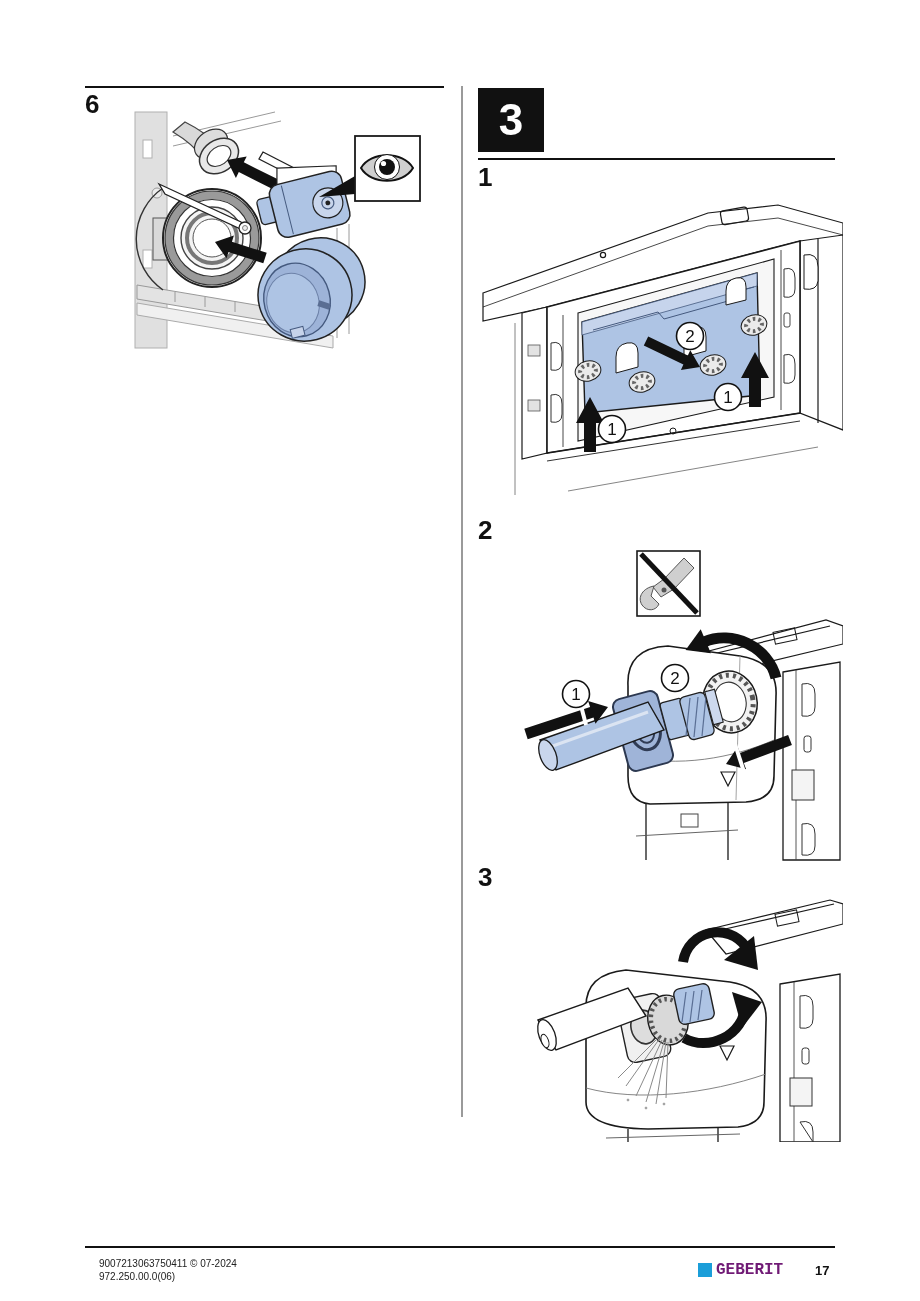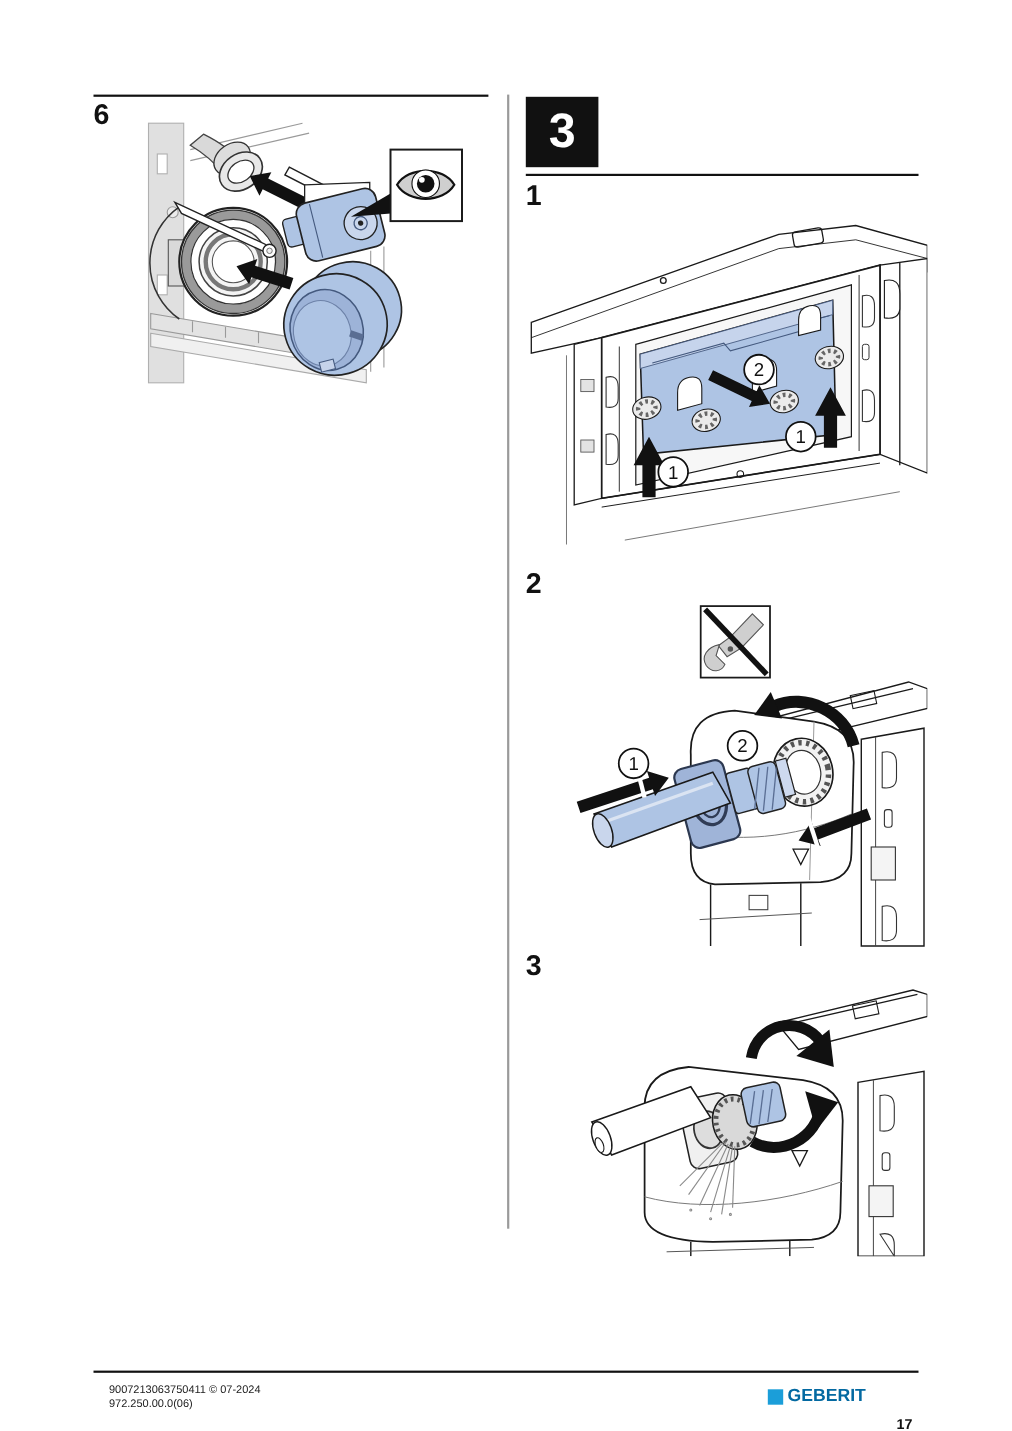--- a/index.html
+++ b/index.html
@@ -8,21 +8,21 @@
   .page { position:relative; width:920px; height:1301px; background:#ffffff; overflow:hidden; margin:0 auto; }
   .abs { position:absolute; }
   .rule { background:#111; height:2px; }
   .step-heading { font-size:26px; font-weight:bold; color:#111; line-height:1; }
   .divider { background:#9a9a9a; width:2px; }
   .badge { width:66px; height:64px; background:#111; color:#fff; display:flex; align-items:center; justify-content:center;
            font-size:44px; font-weight:bold; }
   .footer-text { font-size:10px; line-height:13px; color:#222; }
   .logo { display:flex; align-items:center; gap:4px; }
   .logo-square { width:14px; height:14px; background:#1b9ed9; display:inline-block; }
-  .logo-word { font-size:16px; font-weight:bold; letter-spacing:0px; color:#0369a1; }
+  .logo-word { font-size:16px; font-weight:bold; letter-spacing:0px; color:#701a75;font-family:Liberation Mono, monospace; }
   .page-num { font-size:13px; font-weight:bold; color:#111; }
   svg text.callout { font-size:17px; fill:#111; font-family:"Liberation Sans", sans-serif; }
   svg { display:block; }
 </style>
 </head>
 <body>
 
 <div class="page">
 
   <div class="abs rule" style="left:85px; top:86px; width:359px;"></div>
@@ -353,15 +353,15 @@
 
   <div class="abs rule" style="left:85px; top:1246px; width:750px; height:1.5px;"></div>
   <div class="abs footer-text" style="left:99px; top:1257px;">
     <div>9007213063750411 © 07-2024</div>
     <div>972.250.00.0(06)</div>
   </div>
   <div class="abs logo" style="left:698px; top:1261px;">
     <span class="logo-square"></span>
     <span class="logo-word">GEBERIT</span>
   </div>
-  <div class="abs page-num" style="left:815px; top:1263px;margin-top:24px;">17</div>
+  <div class="abs page-num" style="left:815px; top:1263px;">17</div>
 
 </div>
 
 </body></html>

